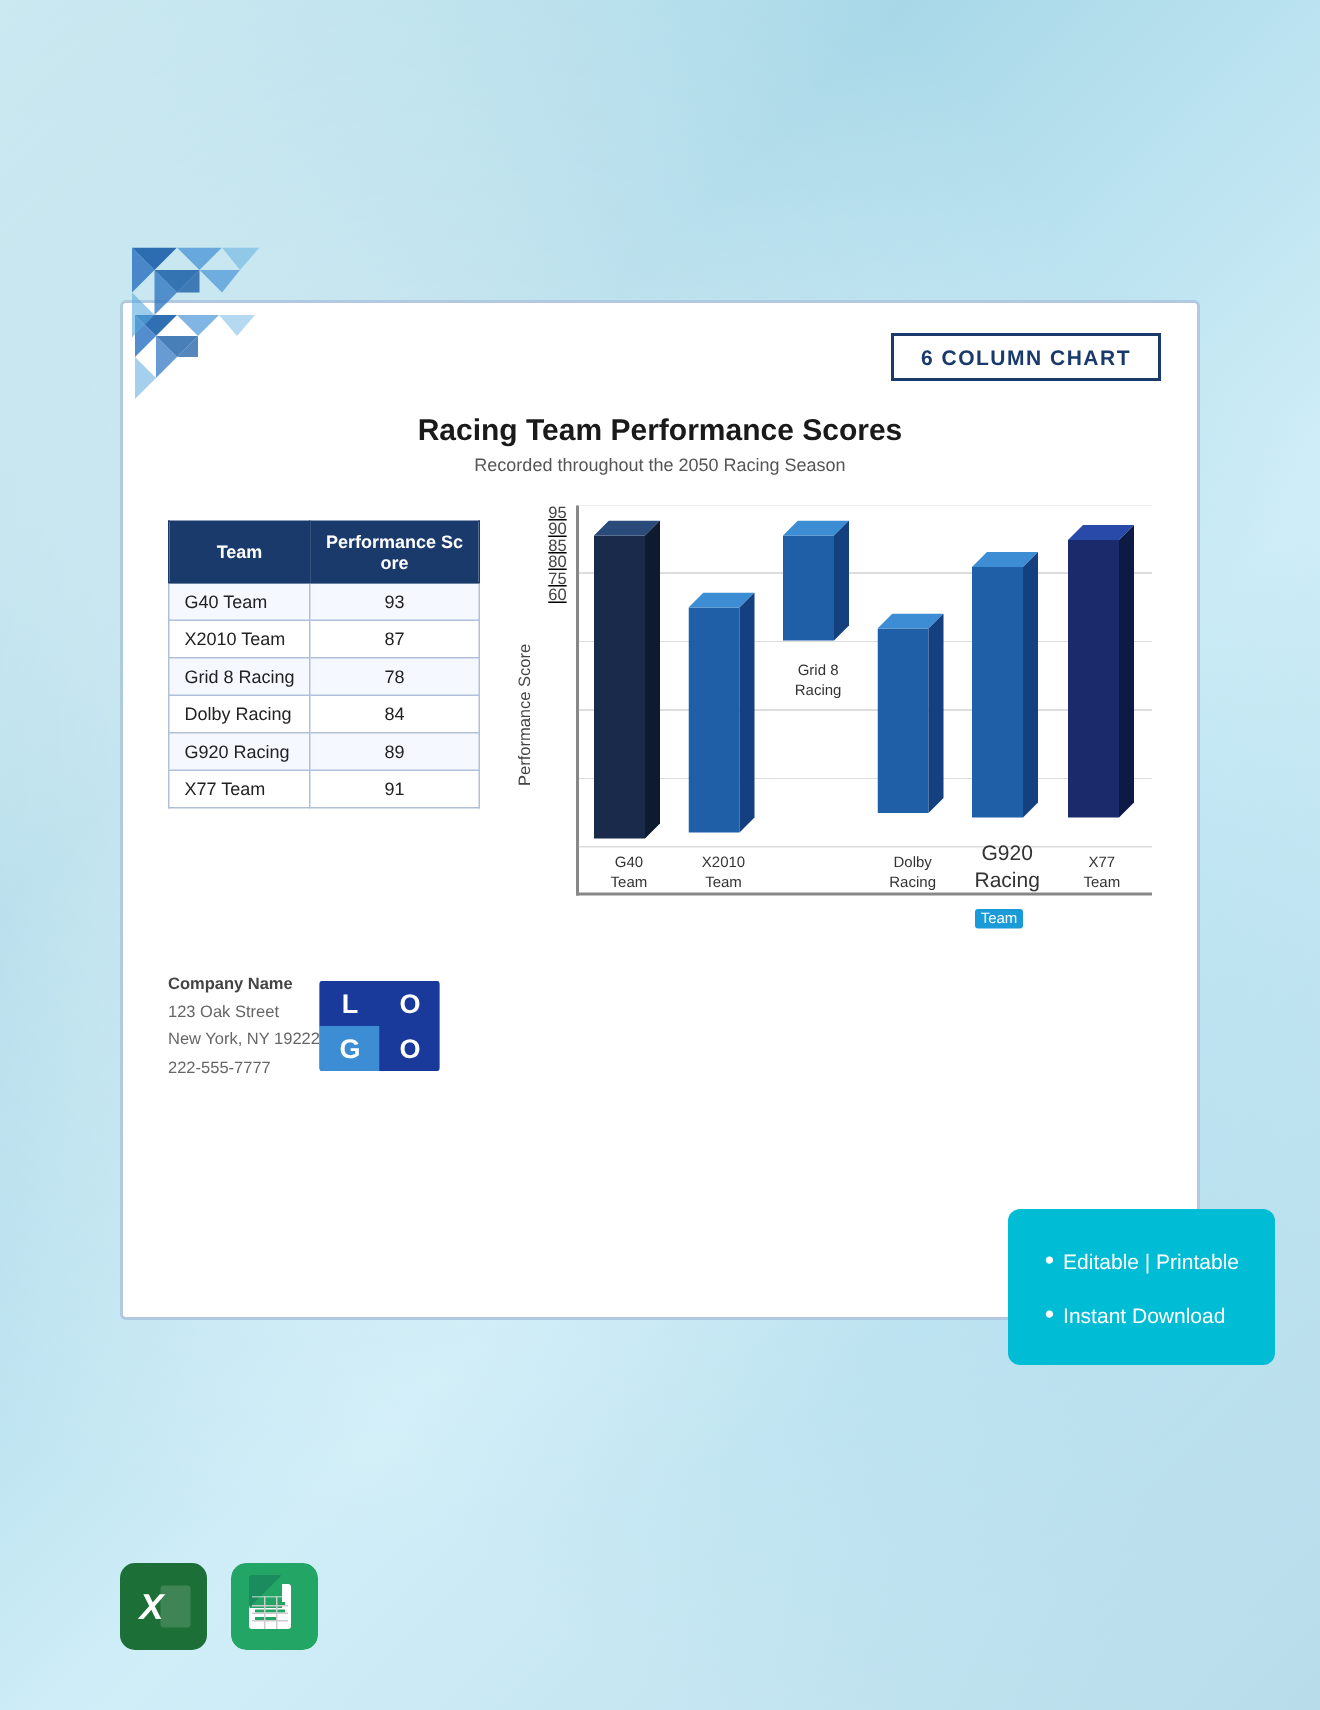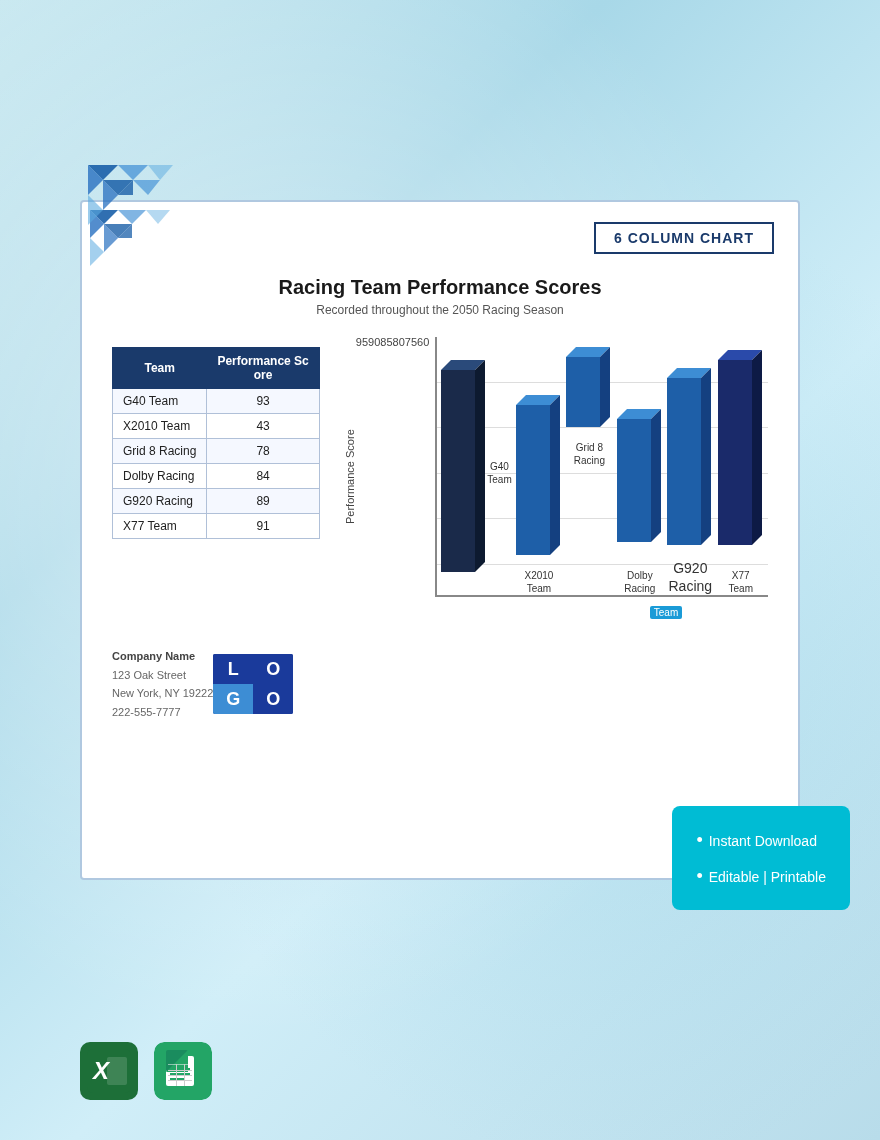--- a/index.html
+++ b/index.html
@@ -108,26 +108,27 @@
       transform: rotate(180deg);
       font-size: 11px;
       color: #444;
       text-align: center;
       padding-right: 4px;
       white-space: nowrap;
     }
 
     .y-ticks {
       display: flex;
-      flex-direction: row;
-      justify-content: flex-end;
+      flex-direction: column;
+      justify-content: flex-start;
       padding-bottom: 30px;
       padding-right: 6px;
       min-width: 28px;
       text-align: right;
+      text-decoration: underline;
     }
 
     .y-tick {
       font-size: 11px;
       color: #444;
       line-height: 1;
     }
 
     .bars-area {
       flex: 1;
@@ -279,21 +280,21 @@
             <th>Performance Sc<br>ore</th>
           </tr>
         </thead>
         <tbody id="table-body">
         <tr>
               <td>G40 Team</td>
                     <td>93</td>
             </tr>
             <tr>
               <td>X2010 Team</td>
-                    <td>43</td>
+                    <td>87</td>
             </tr>
             <tr>
               <td>Grid 8 Racing</td>
                     <td>78</td>
             </tr>
             <tr>
               <td>Dolby Racing</td>
                     <td>84</td>
             </tr>
             <tr>
@@ -321,21 +322,21 @@
             <div class="y-ticks" id="y-ticks-container">
             <div class="y-tick">95</div>
                 <div class="y-tick">90</div>
                 <div class="y-tick">85</div>
                 <div class="y-tick">80</div>
                 <div class="y-tick">75</div>
                 <div class="y-tick">60</div>
               </div>
 
             <div class="bars-area" id="bars-container" style="flex: 1 1 0%; display: flex; align-items: flex-end; border-left: 2px solid rgb(136, 136, 136); border-bottom: 2px solid rgb(136, 136, 136); padding: 10px 4px 0px; position: relative; gap: 4px; height: 260px;">
-            <div style="display: flex; flex-direction: row; align-items: center; flex: 1 1 0%; justify-content: space-between; height: 100%; position: relative;">
+            <div style="display: flex; flex-direction: column; align-items: center; flex: 1 1 0%; justify-content: space-between; height: 100%; position: relative;">
                   <svg width="46" height="222">
                     <rect x="0" y="10" width="34" height="202" fill="#1a2a4a"></rect>
                     <polygon points="0,10 10,0 44,0 34,10" fill="#2a4a7a"></polygon>
                     <polygon points="34,10 44,0 44,202 34,212" fill="#0d1a30"></polygon>
                   </svg>
                   <div style="font-size: 10px; color: rgb(51, 51, 51); text-align: center; line-height: 1.3; margin-top: 4px; white-space: nowrap;">G40<br>Team</div>
                 </div>
                 <div style="display: flex; flex-direction: column; align-items: center; flex: 1 1 0%; justify-content: flex-end; height: 100%; position: relative;">
                   <svg width="46" height="170">
                     <rect x="0" y="10" width="34" height="150" fill="#1e5fa8"></rect>
@@ -408,22 +409,22 @@
       <polygon points="65,65 51,51 65,37" fill="#2870c0" opacity="0.8"></polygon>
       <polygon points="37,65 9,65 23,51" fill="#3d8dd4" opacity="0.65"></polygon>
       <polygon points="51,51 23,51 37,37" fill="#1a5fa8" opacity="0.8"></polygon>
       <polygon points="65,37 51,23 65,9" fill="#5aaae0" opacity="0.55"></polygon>
     </svg>
   </div>
 
 </div>
 
 <div class="teal-badge" style="position:absolute; right: 30px; bottom: 230px; z-index:20;">
+  <div><span class="dot">•</span><span>Editable | Printable</span></div>
   <div><span class="dot">•</span><span>Instant Download</span></div>
-  <div><span class="dot">•</span><span>Editable | Printable</span></div>
 </div>
 
 <div class="bottom-icons">
 
   <div style="width:58px;height:58px;border-radius:10px;overflow:hidden;background:#1d6f38;display:flex;align-items:center;justify-content:center;">
     <svg width="44" height="44" viewBox="0 0 44 44">
       <rect width="44" height="44" fill="#1d6f38" rx="6"></rect>
       <text x="6" y="30" font-size="24" font-weight="bold" fill="white" font-style="italic" font-family="Arial">X</text>
       <rect x="20" y="8" width="20" height="28" fill="white" opacity="0.15" rx="2"></rect>
     </svg>

